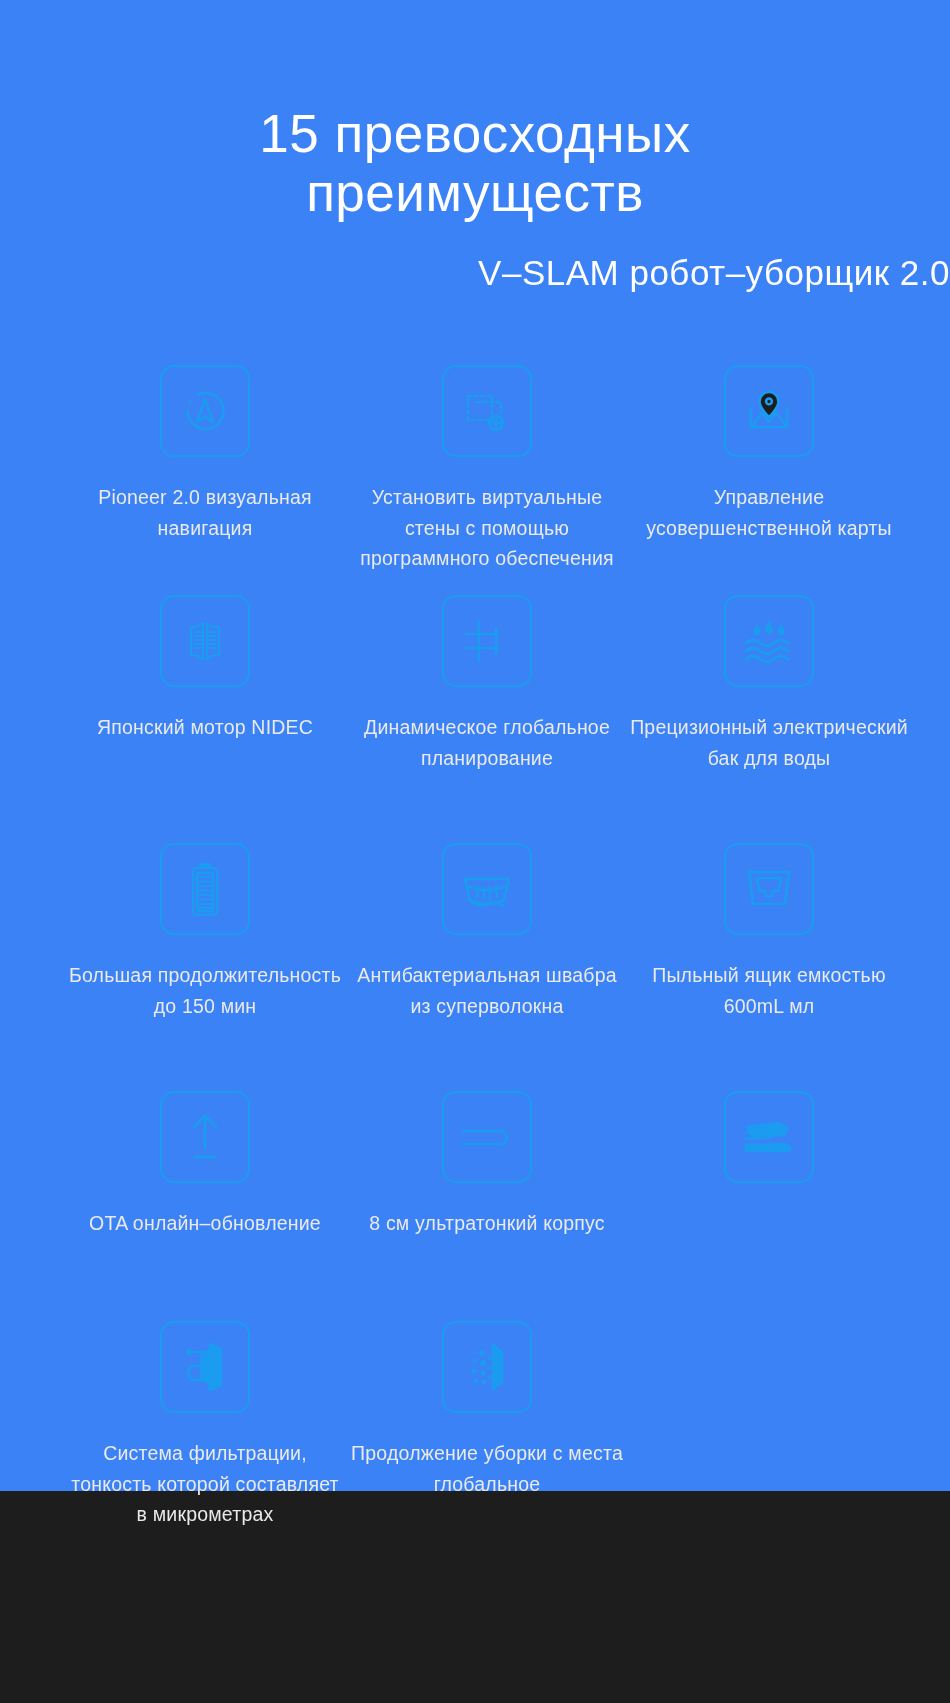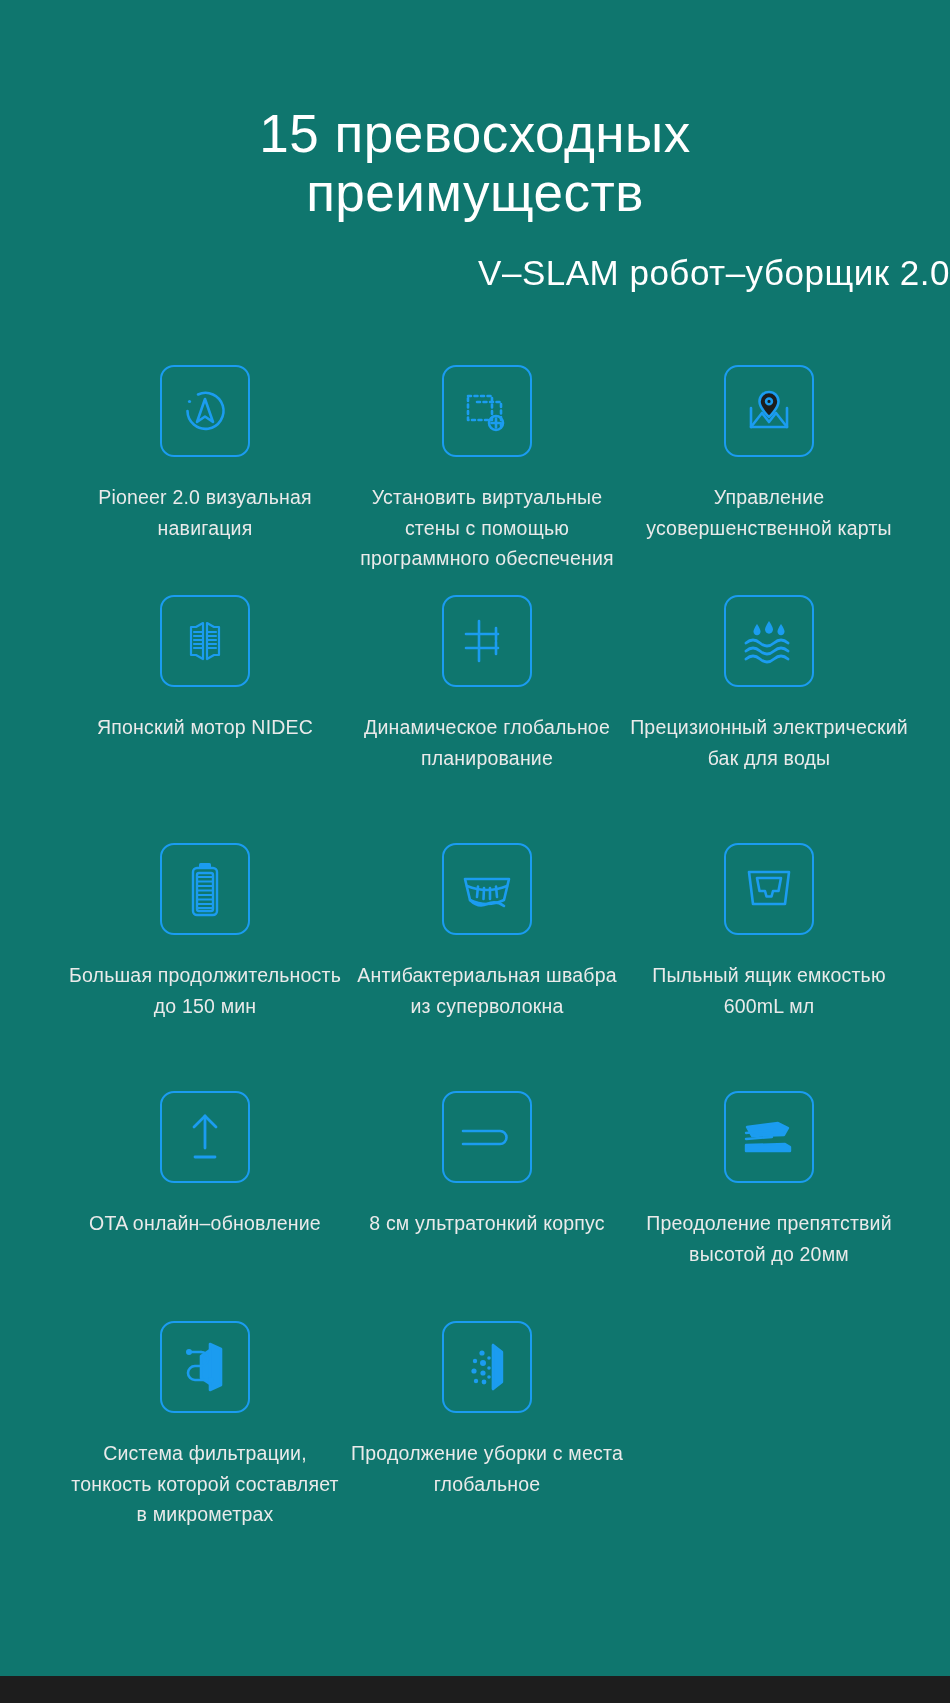--- a/index.html
+++ b/index.html
@@ -10,22 +10,22 @@
   body {
     width: 950px;
     height: 1703px;
     overflow: hidden;
     font-family: "Liberation Sans", sans-serif;
     color: #f2f2f2;
     -webkit-font-smoothing: antialiased;
   }
   .page {
     width: 950px;
-    height: 1676px;
-    background: #0f766e;
+    height: 1491px;
+    background: #3b82f6;
     position: relative;
     box-sizing: border-box;
   }
 
   
   .header {
     padding-top: 104px;
     text-align: center;
   }
   .title {
@@ -236,21 +236,20 @@
 
     <div class="cell r5">
       <div class="icon-box">
         <svg width="62" height="46" viewBox="0 0 62 46" fill="none" stroke="#1b9cf0" stroke-width="2.4" stroke-linecap="round" stroke-linejoin="round">
           <path d="M9 13 L40 9 L50 14 L46 21 L14 22 Z" fill="#1b9cf0" stroke="#1b9cf0"></path>
           <path d="M8 19 L37 16"></path>
           <path d="M8 25 L34 23"></path>
           <path d="M8 31 L47 30 L52 33 L52 37 L8 37 Z" fill="#1b9cf0" stroke="#1b9cf0"></path>
         </svg>
       </div>
-      <div class="caption">Преодоление препятствий высотой до 20мм</div>
     </div>
 
     <div class="cell r5">
       <div class="icon-box">
         <svg width="56" height="58" viewBox="0 0 56 58" fill="none" stroke="#1b9cf0" stroke-width="2.6" stroke-linecap="round" stroke-linejoin="round">
           <path d="M33 6 L44 11 V47 L33 52 Z" fill="#1b9cf0" stroke="#1b9cf0"></path>
           <path d="M33 12 L33 46 L24 40 L24 18 Z" fill="#1b9cf0" stroke="#1b9cf0"></path>
           <path d="M14 14 H24"></path>
           <circle cx="12" cy="14" r="3" fill="#1b9cf0" stroke="none"></circle>
           <path d="M24 14 A7 7 0 0 1 24 28 H18 A7 7 0 0 0 18 42 H32"></path>

